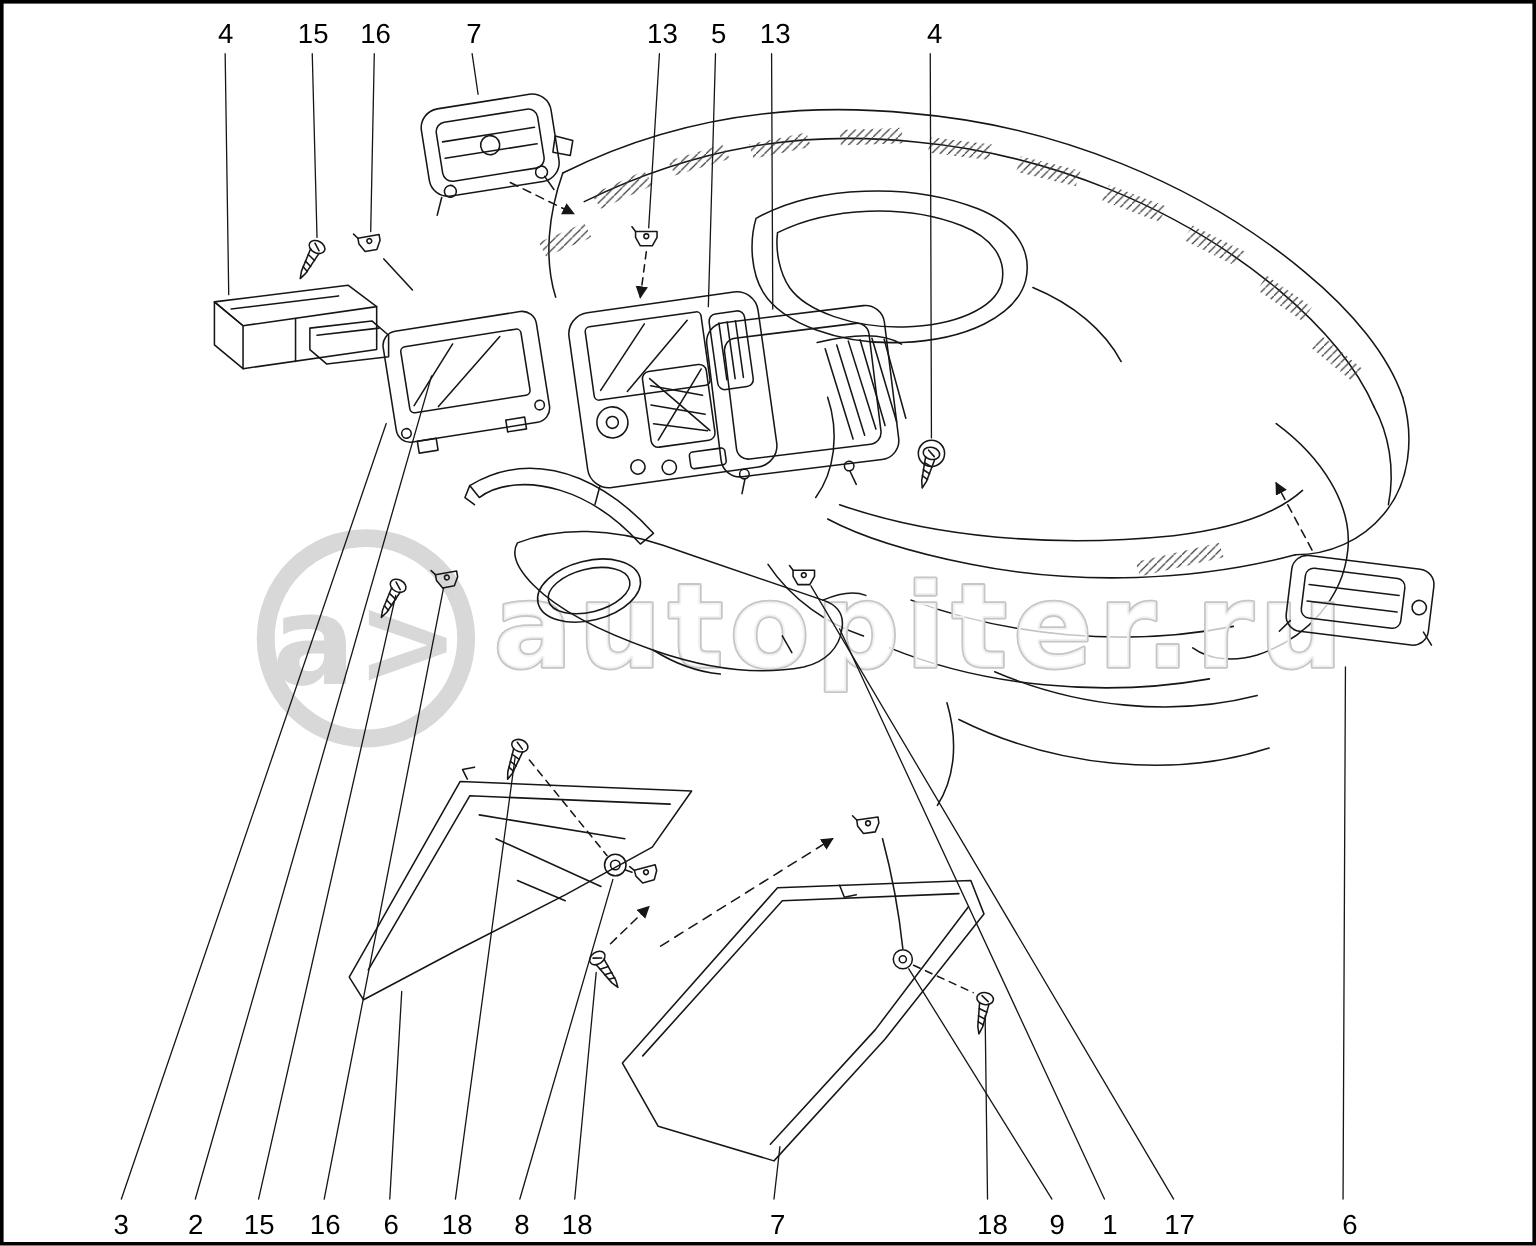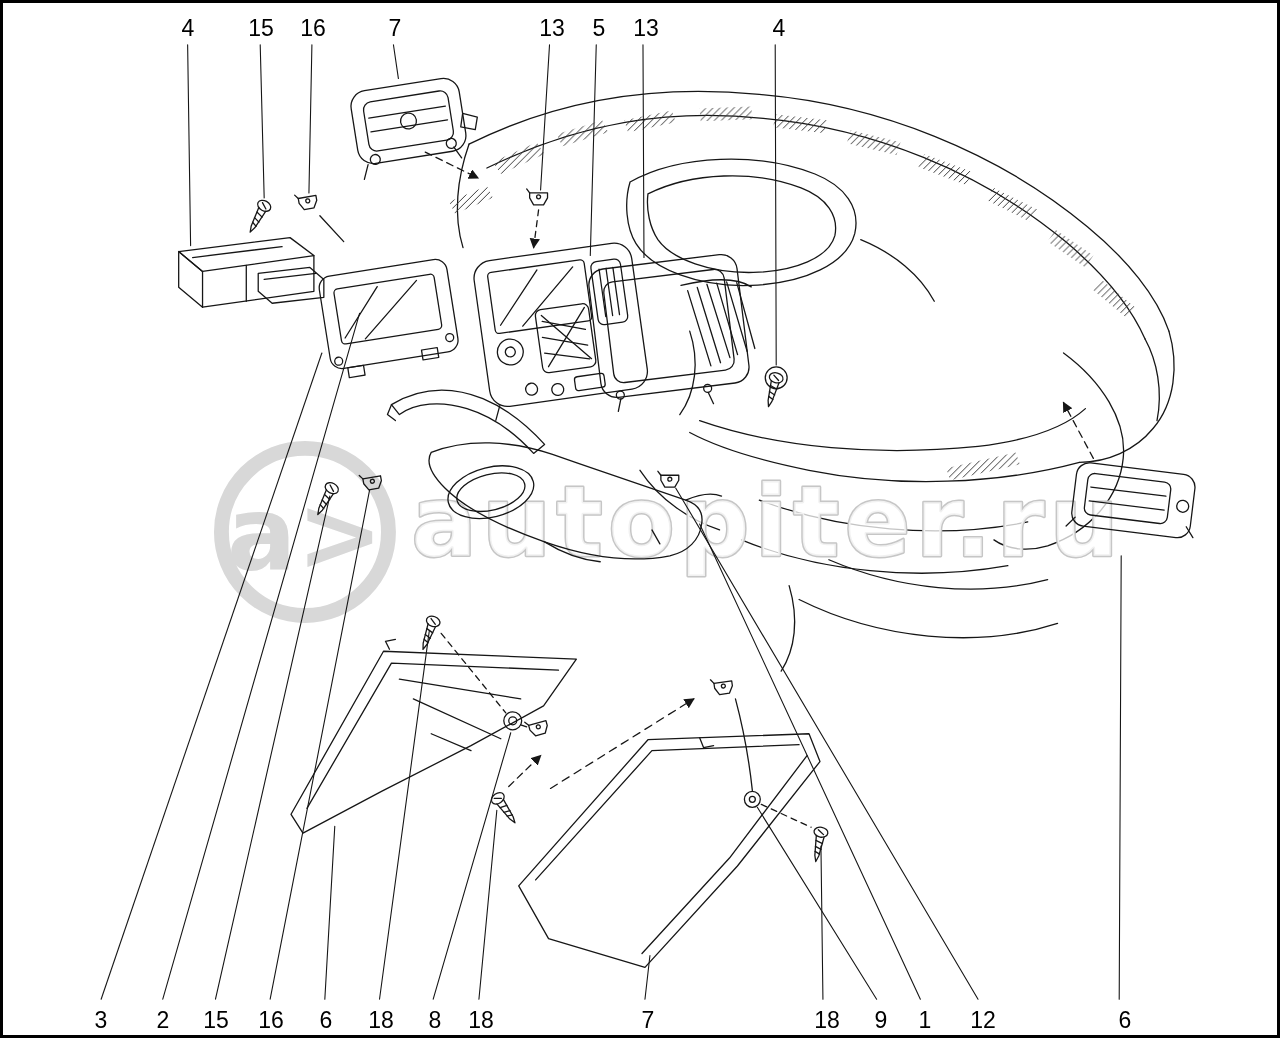--- a/index.html
+++ b/index.html
@@ -258,16 +258,16 @@
   <div class="callout" style="left:213px;top:1006px">15</div>
   <div class="callout" style="left:268px;top:1006px">16</div>
   <div class="callout" style="left:323px;top:1006px">6</div>
   <div class="callout" style="left:378px;top:1006px">18</div>
   <div class="callout" style="left:432px;top:1006px">8</div>
   <div class="callout" style="left:478px;top:1006px">18</div>
   <div class="callout" style="left:645px;top:1006px">7</div>
   <div class="callout" style="left:824px;top:1006px">18</div>
   <div class="callout" style="left:878px;top:1006px">9</div>
   <div class="callout" style="left:922px;top:1006px">1</div>
-  <div class="callout" style="left:980px;top:1006px">12</div>
+  <div class="callout" style="left:980px;top:1006px">17</div>
   <div class="callout" style="left:1122px;top:1006px">6</div>
 
 </div>
 
 </body></html>

